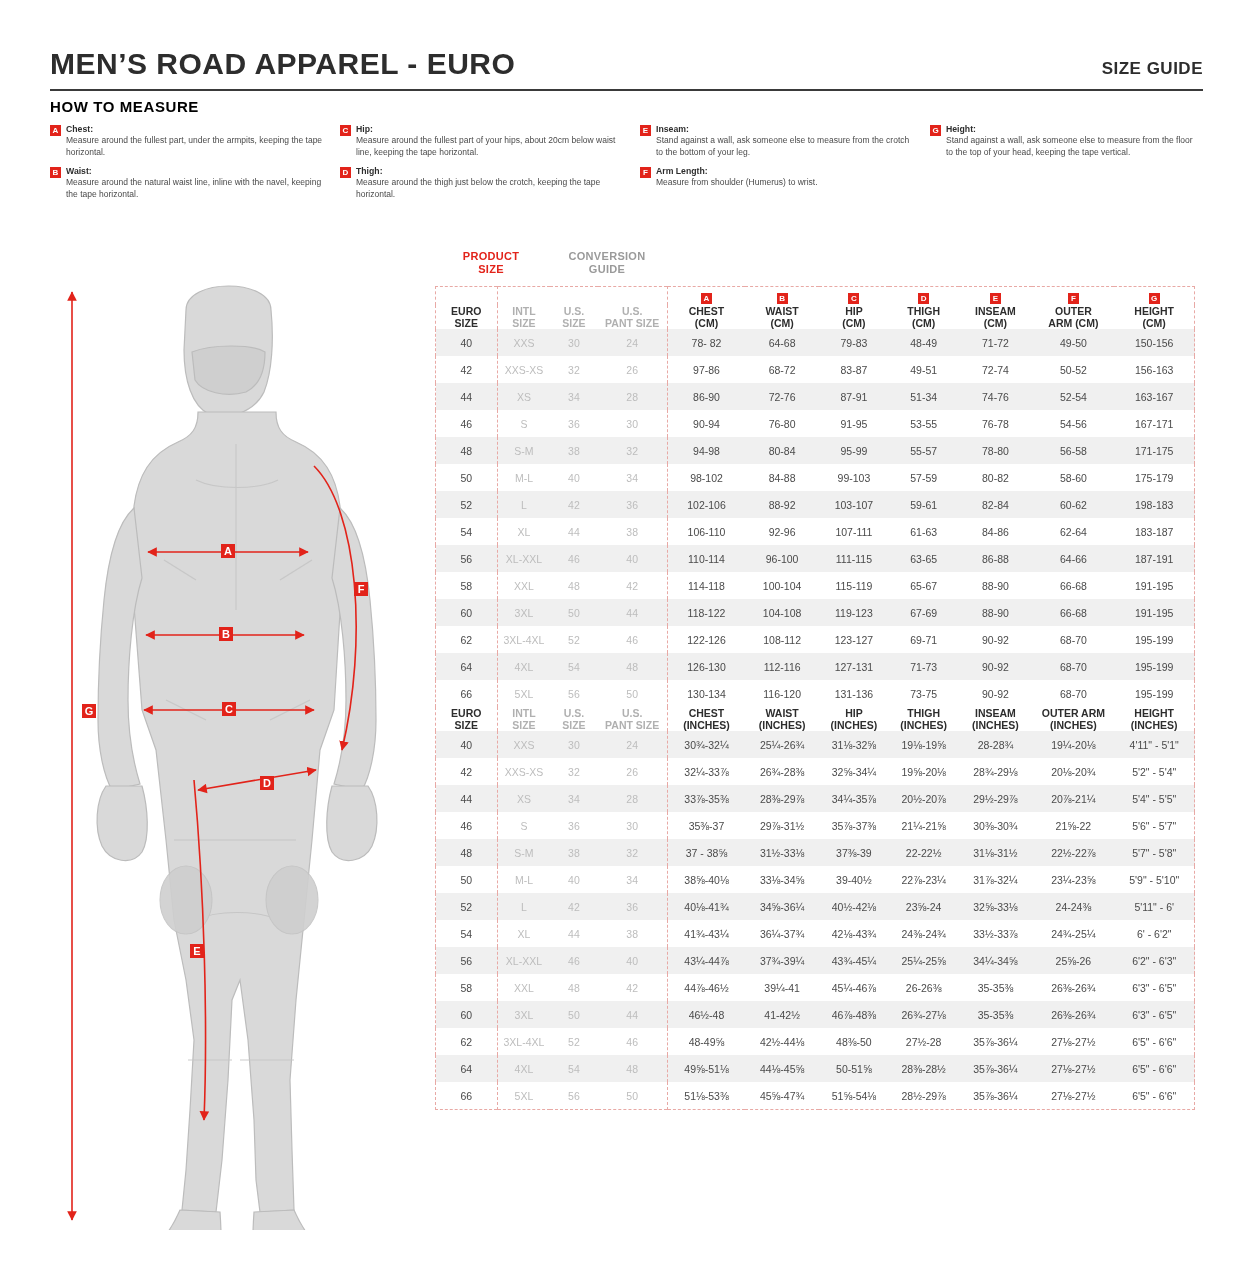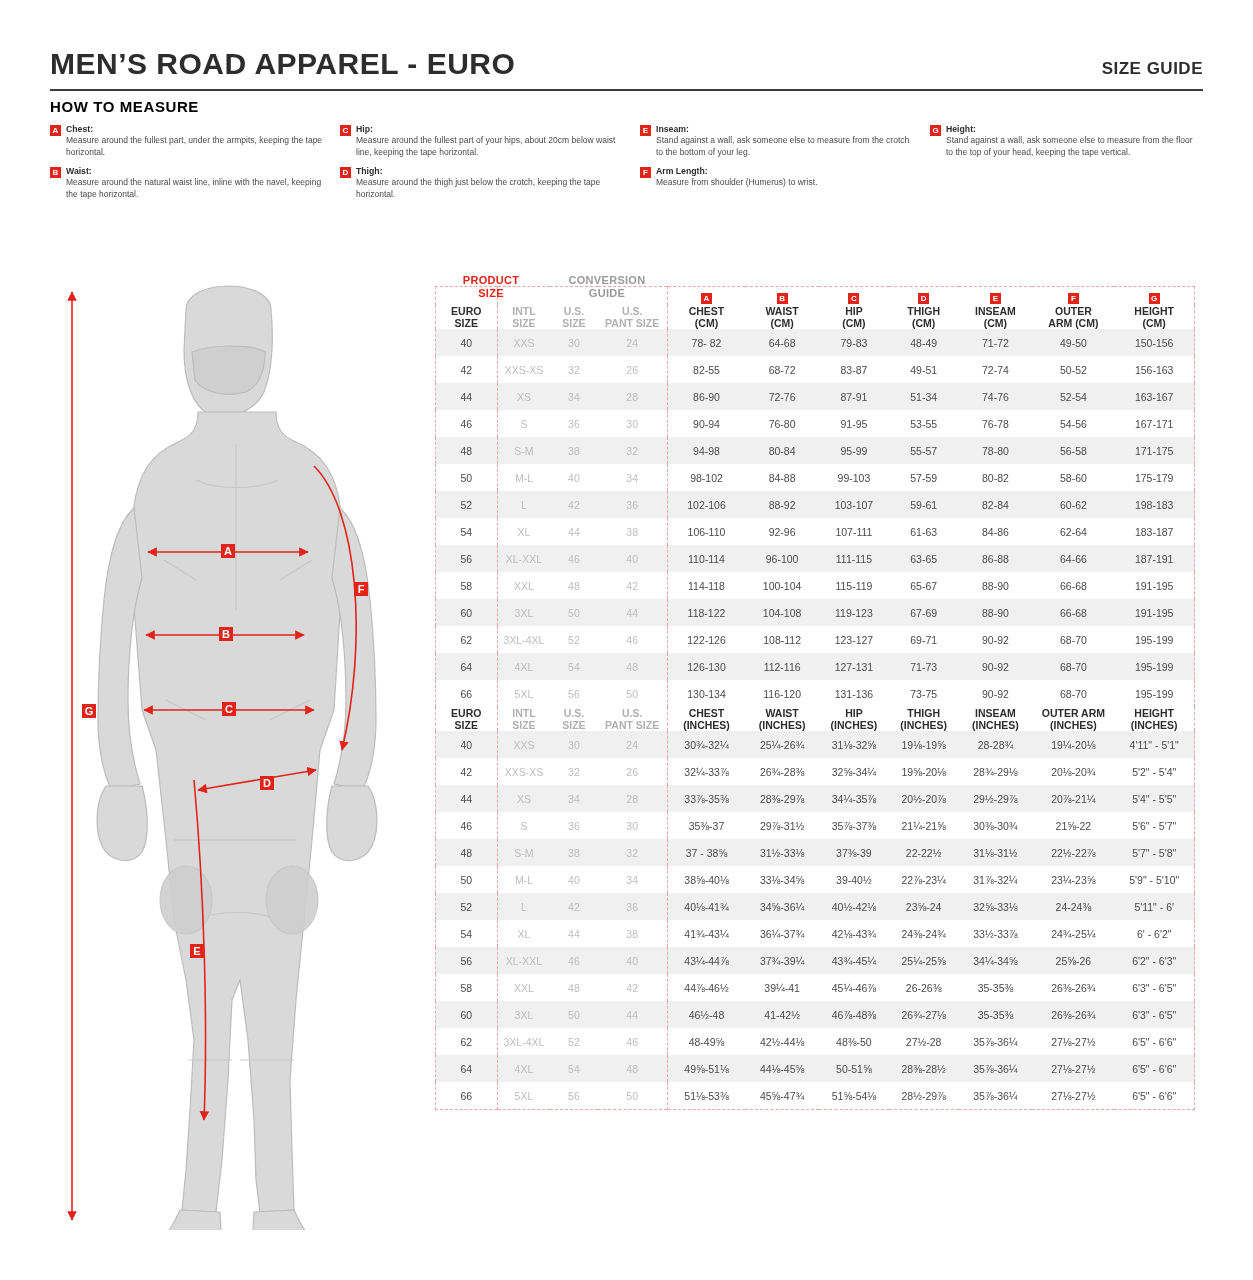--- a/index.html
+++ b/index.html
@@ -54,21 +54,21 @@
   
   .illus { position:absolute; left:46px; top:280px; width:400px; height:950px; }
   .illus svg { display:block; }
 
   
   .table-wrap { position:absolute; left:435px; top:250px; width:760px; }
 
   .group-head { position:relative; height:36px; }
   .gh {
     position:absolute; text-align:center; font-size:11px; font-weight:bold;
-    letter-spacing:0.3px; line-height:1.15;margin-top:24px;
+    letter-spacing:0.3px; line-height:1.15;
   }
   .gh.red { color:#e2231a; }
   .gh.gray { color:#9a9a9a; }
 
   table.sz { border-collapse:collapse; width:760px; table-layout:fixed; }
   table.sz td, table.sz th { padding:0; }
 
   .colhead td {
     font-size:10.5px; font-weight:bold; text-align:center; color:#2d2d2d;
     line-height:1.15; padding:5px 1px 7px 1px; vertical-align:bottom;
@@ -302,21 +302,21 @@
             <td>48-49</td>
             <td>71-72</td>
             <td>49-50</td>
             <td>150-156</td>
           </tr>
           <tr class="row">
             <td>42</td>
             <td class="gray sep-l">XXS-XS</td>
             <td class="gray">32</td>
             <td class="gray">26</td>
-            <td class=" sep-l">82-55</td>
+            <td class=" sep-l">97-86</td>
             <td>68-72</td>
             <td>83-87</td>
             <td>49-51</td>
             <td>72-74</td>
             <td>50-52</td>
             <td>156-163</td>
           </tr>
           <tr class="row alt">
             <td>44</td>
             <td class="gray sep-l">XS</td>

